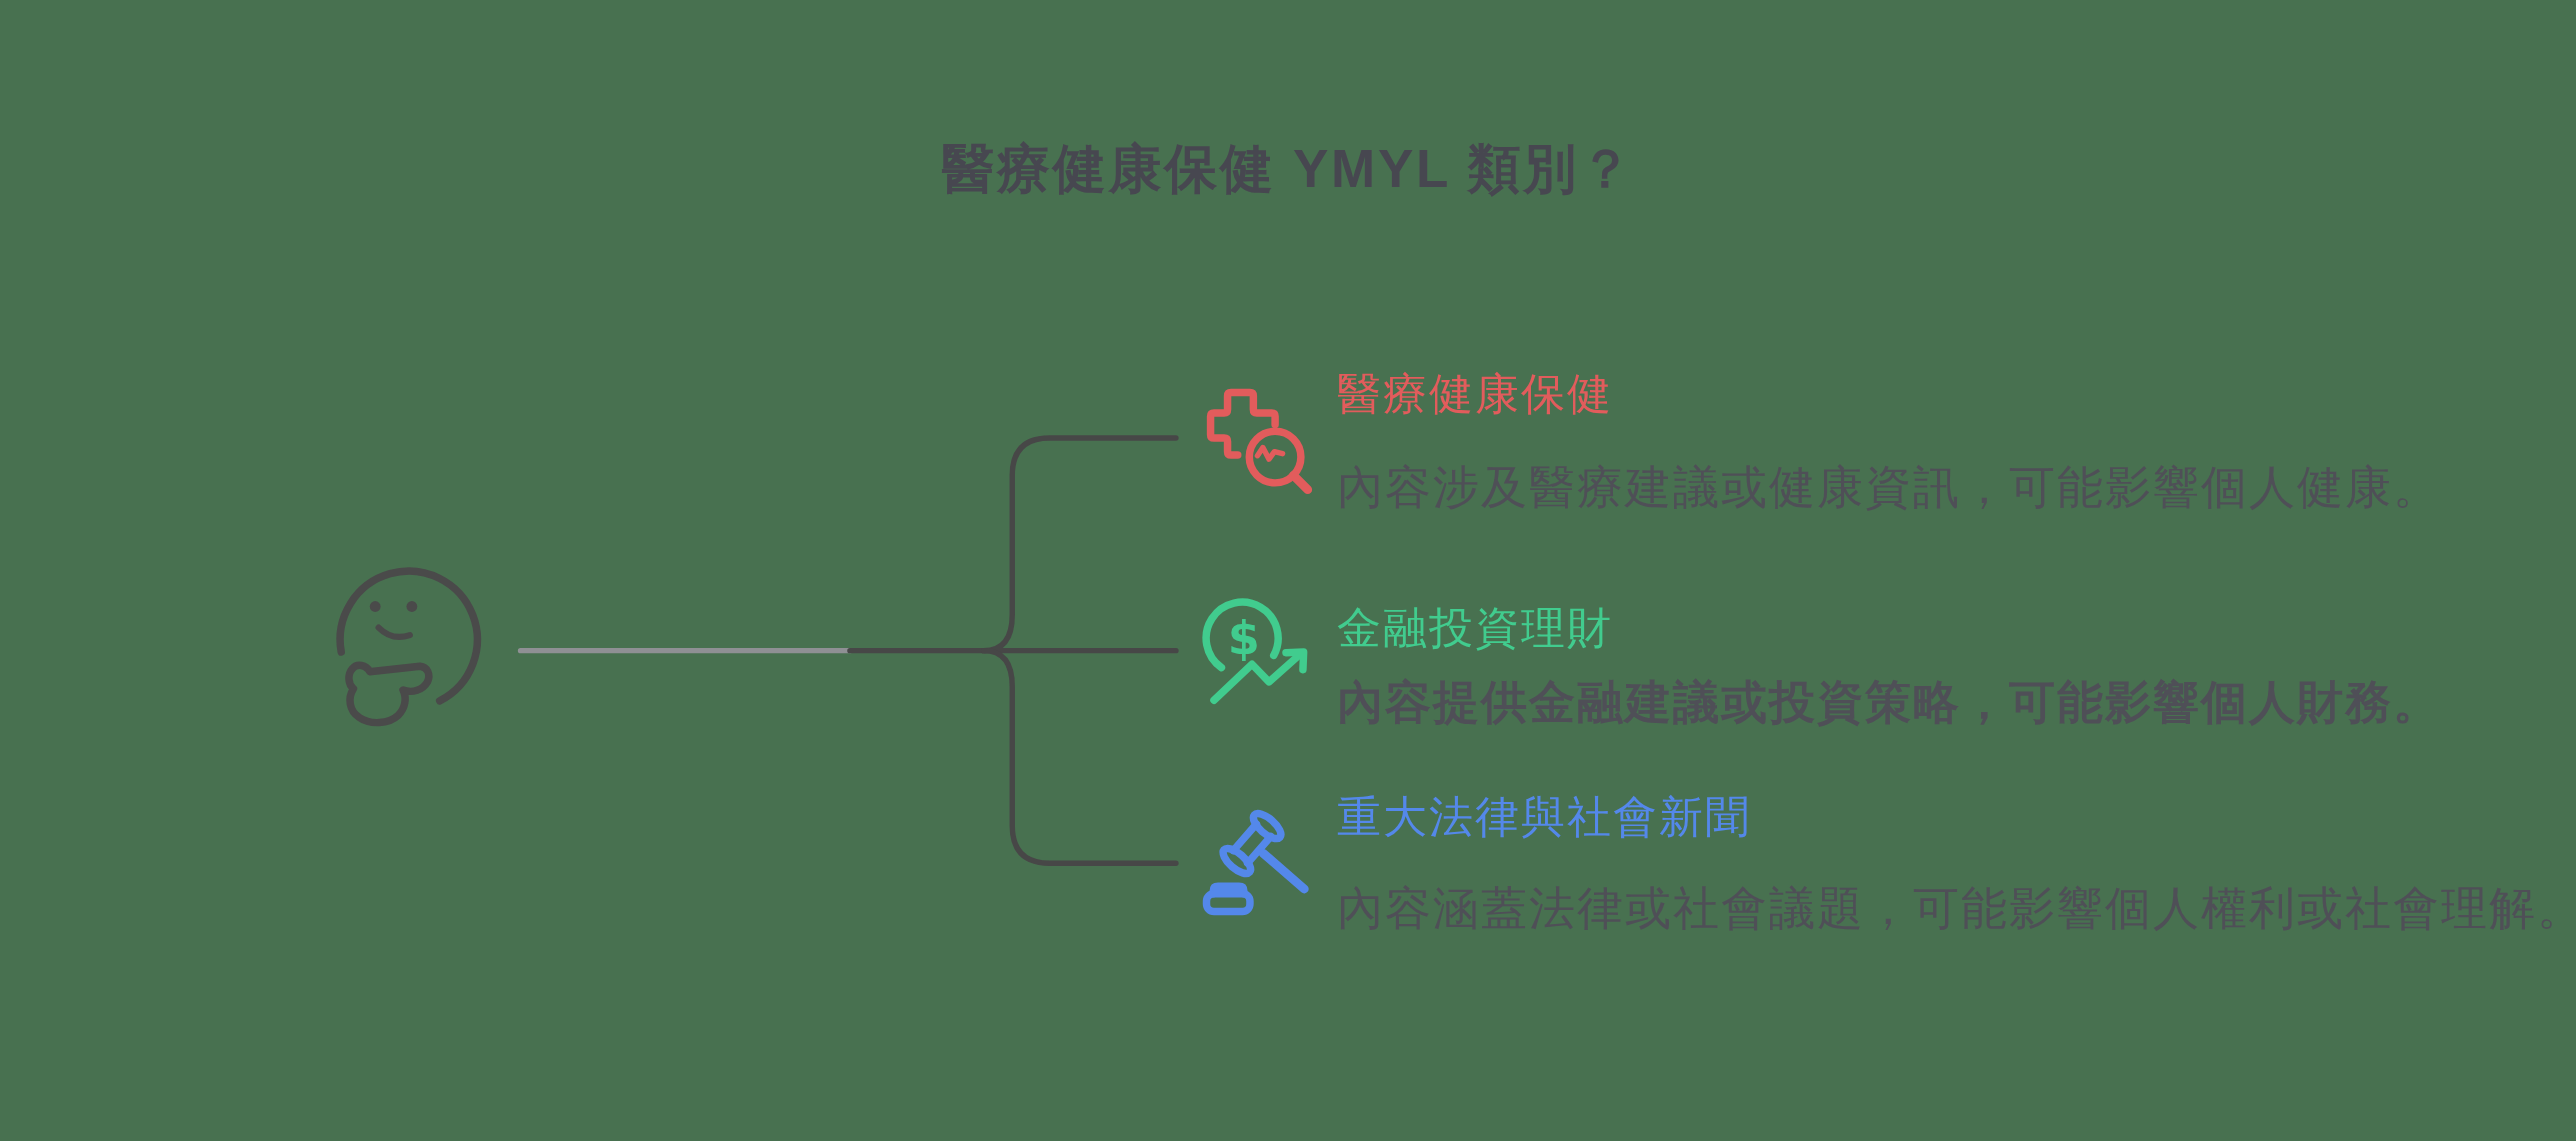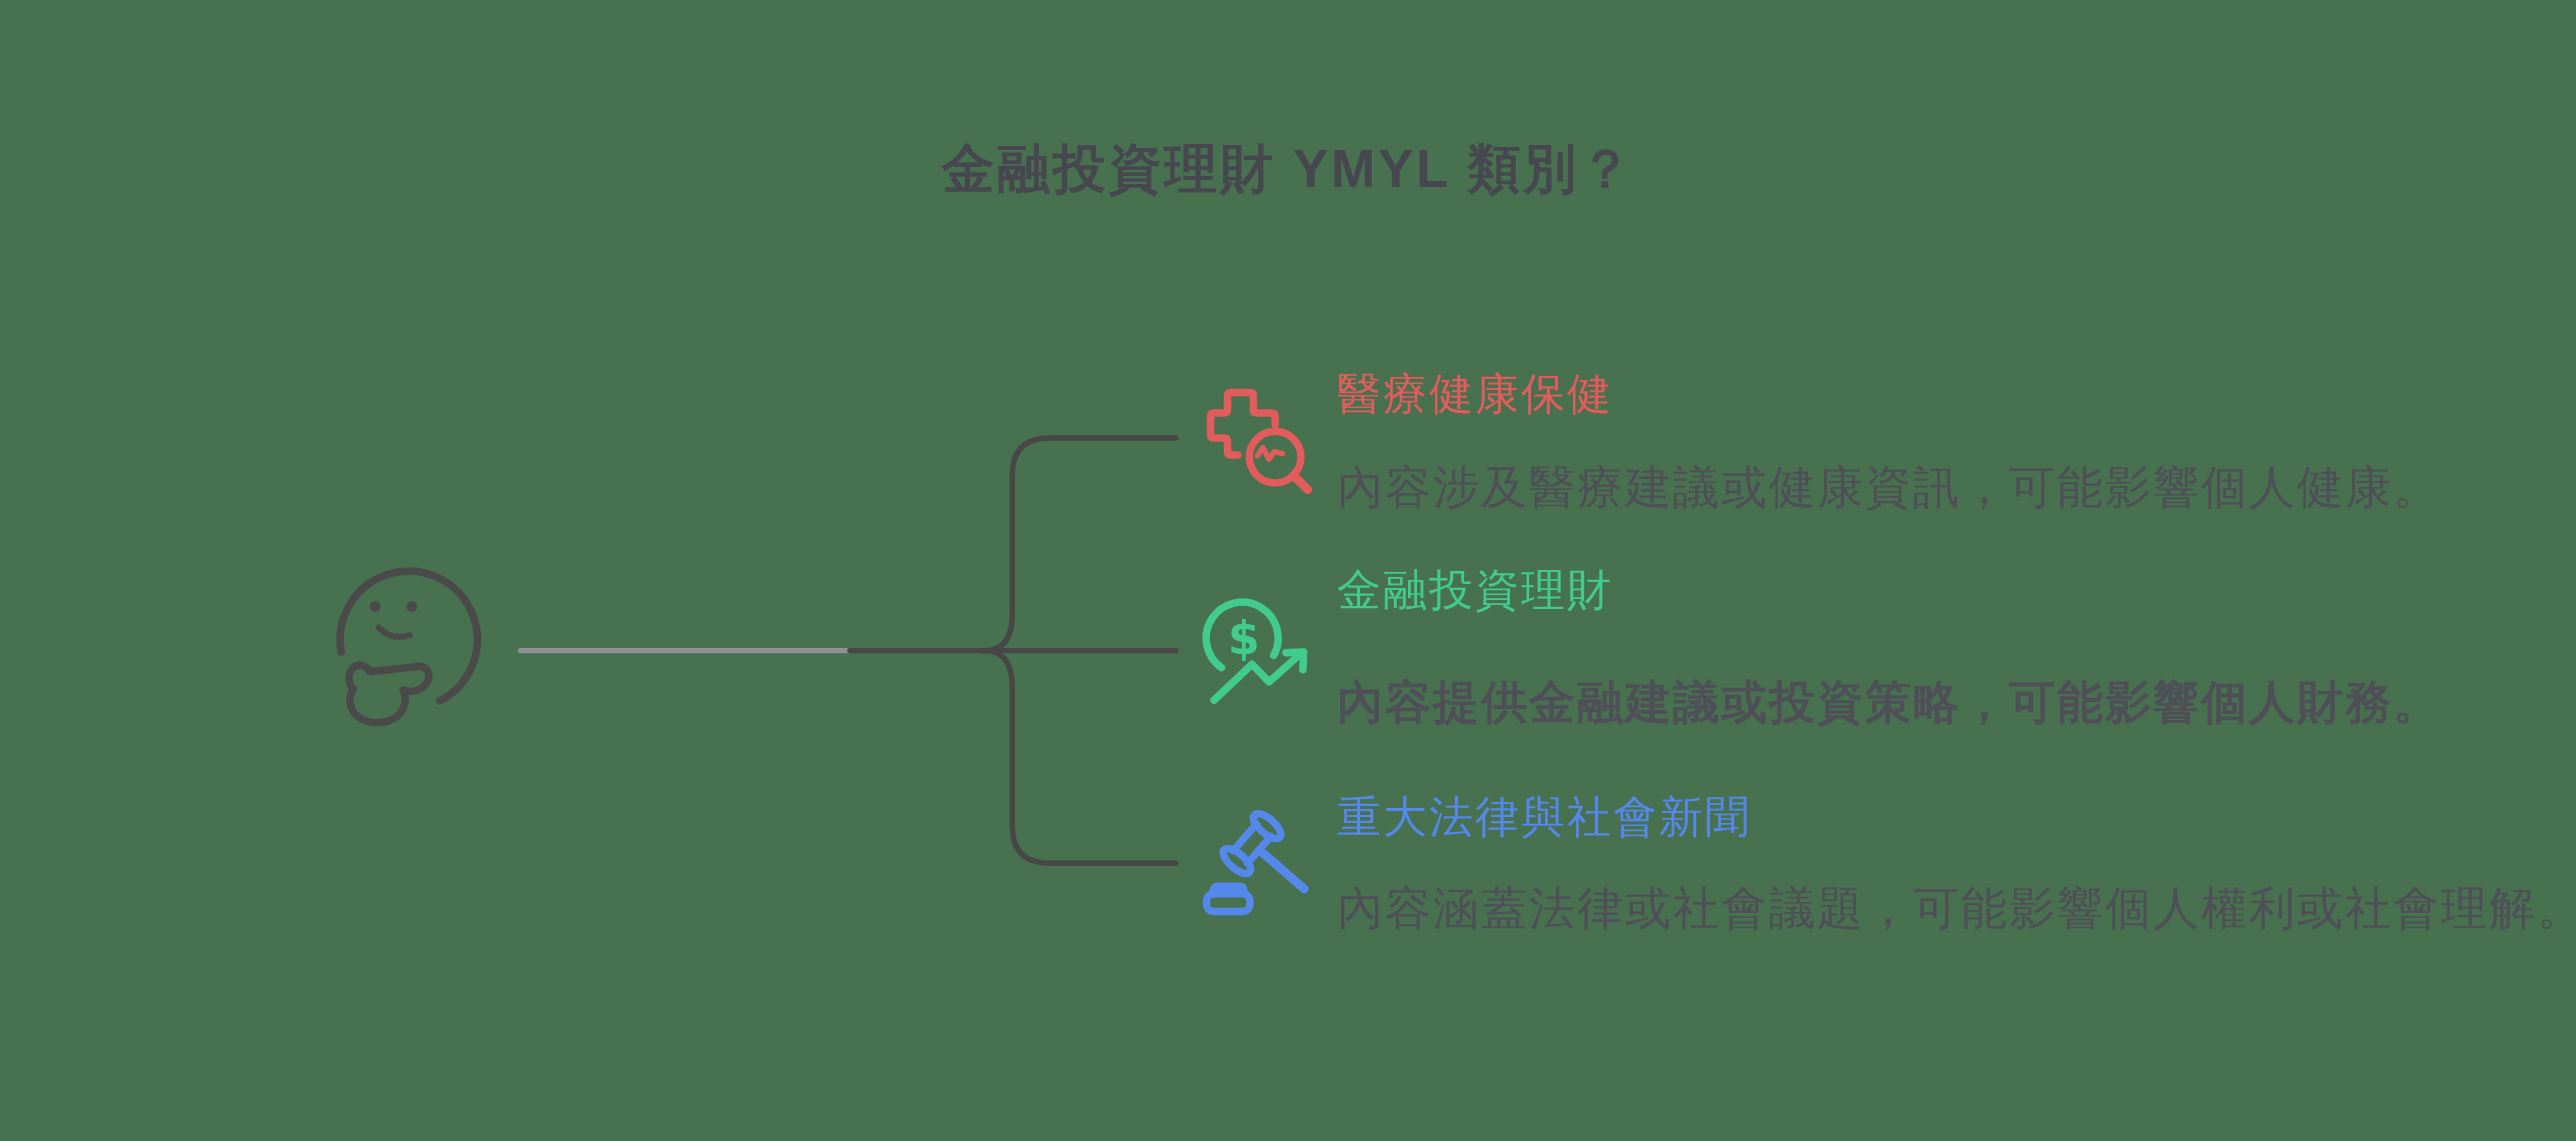--- a/index.html
+++ b/index.html
@@ -23,21 +23,21 @@
     line-height:1;white-space:nowrap;
   }
   .branch-desc{
     position:absolute;left:1337px;
     font-size:46px;font-weight:400;letter-spacing:2px;
     line-height:1;white-space:nowrap;
     color:var(--c-description,#4F4F57);
   }
   .t-medical{top:372px;color:var(--c-medical,#E25C5C);}
   .d-medical{top:464px;}
-  .t-finance{top:568px;color:var(--c-finance,#41CC8E);}
+  .t-finance{top:606px;color:var(--c-finance,#41CC8E);}
   .d-finance{top:679px;font-weight:bold;}
   .t-legal{top:795px;color:var(--c-legal,#5488EA);}
   .d-legal{top:889px;font-family:Liberation Mono, monospace;}
 
   .stroke-dark{stroke:var(--c-connector-dark,#474747);}
   .stroke-gray{stroke:var(--c-connector-light,#8F9094);}
   .stroke-face{stroke:var(--c-face,#4A4A4A);}
   .fill-face{fill:var(--c-face,#4A4A4A);}
   .stroke-medical{stroke:var(--c-medical,#E25C5C);}
   .stroke-finance{stroke:var(--c-finance,#41CC8E);}
@@ -97,21 +97,21 @@
         <ellipse class="stroke-legal" stroke-width="11" cx="0" cy="-34" rx="25" ry="11"></ellipse>
         <ellipse class="stroke-legal" stroke-width="11" cx="0" cy="34" rx="25" ry="11"></ellipse>
         <path class="stroke-legal" stroke-width="11" d="M -14 -26 L -14 26 M 14 -26 L 14 26"></path>
         <path class="stroke-legal" stroke-width="13" d="M 22 0 L 102 0"></path>
       </g>
       <path class="stroke-legal" stroke-width="11" d="M 1786 1316 L 1786 1312 Q 1786 1305 1793 1305 L 1824 1305 Q 1831 1305 1831 1312 L 1831 1316"></path>
       <rect class="stroke-legal" stroke-width="11" x="1776" y="1316" width="64" height="26" rx="11"></rect>
     </g>
   </svg>
 
-  <div class="main-title">金融投資理財 YMYL 類別？</div>
+  <div class="main-title">醫療健康保健 YMYL 類別？</div>
 
   <div>
     <div class="branch-title t-medical">醫療健康保健</div>
     <div class="branch-desc d-medical">內容涉及醫療建議或健康資訊，可能影響個人健康。</div>
   </div>
 
   <div>
     <div class="branch-title t-finance">金融投資理財</div>
     <div class="branch-desc d-finance">內容提供金融建議或投資策略，可能影響個人財務。</div>
   </div>

